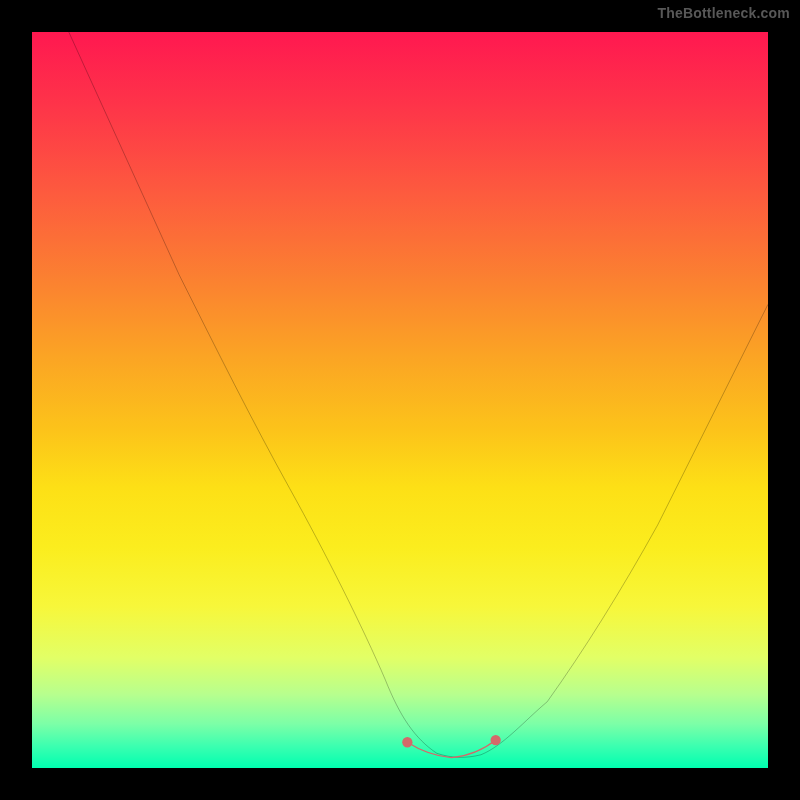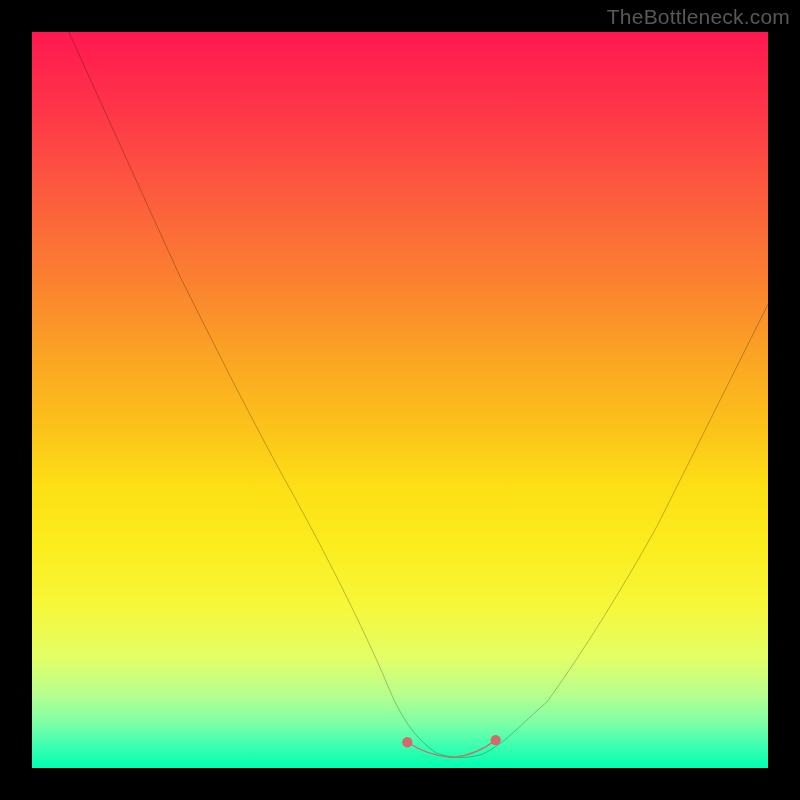--- a/index.html
+++ b/index.html
@@ -39,22 +39,22 @@
       #7cffa7 94%,
       #3cffb0 97%,
       #00ffb0 100%
     );
   }
   .watermark {
     position: absolute;
     top: 5px;
     right: 10px;
     color: #585858;
-    font-size: 21px;
-    font-weight: 400;
+    font-size: 14px;
+    font-weight: 700;
     letter-spacing: 0.2px;
   }
   svg.curve {
     position: absolute;
     left: 32px;
     top: 32px;
     width: 736px;
     height: 736px;
     overflow: visible;
   }

